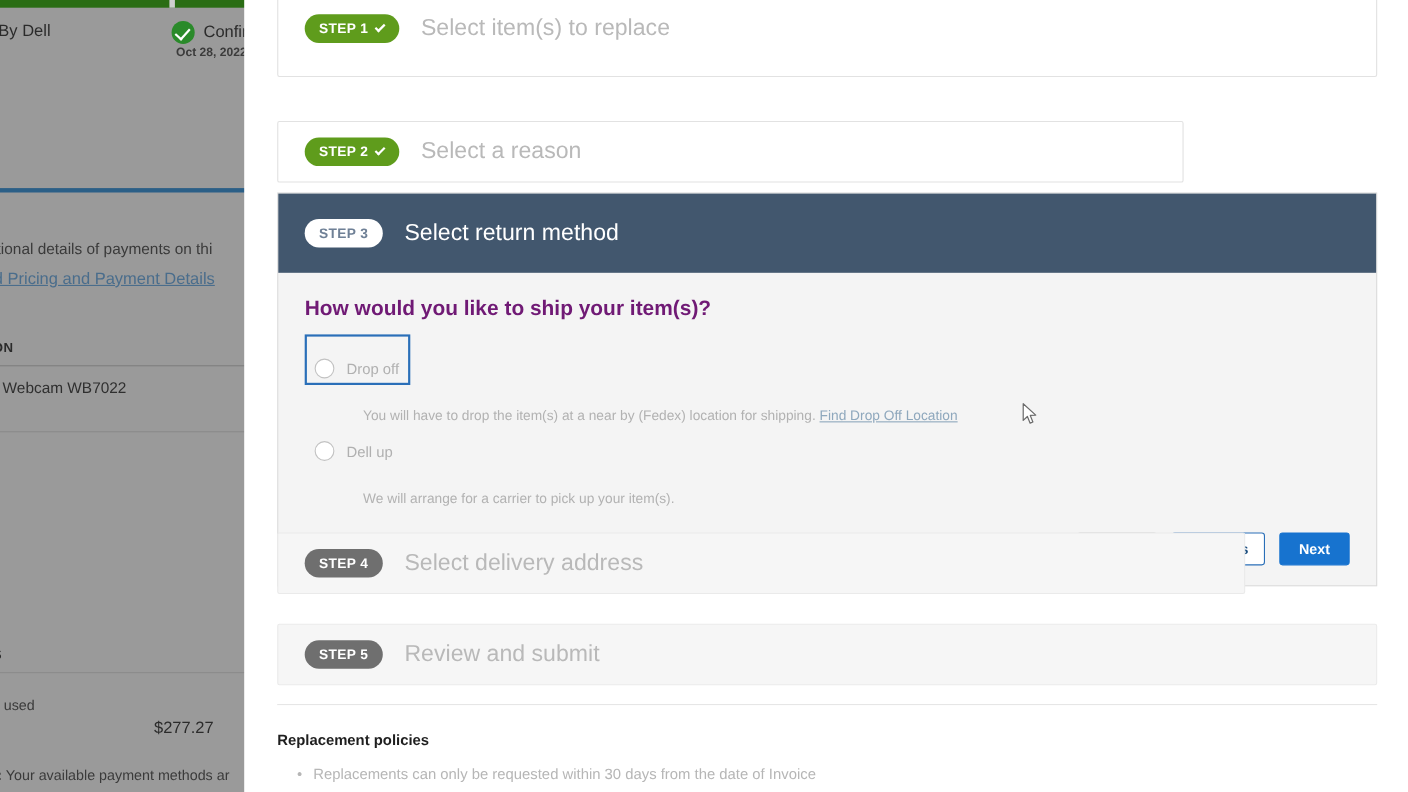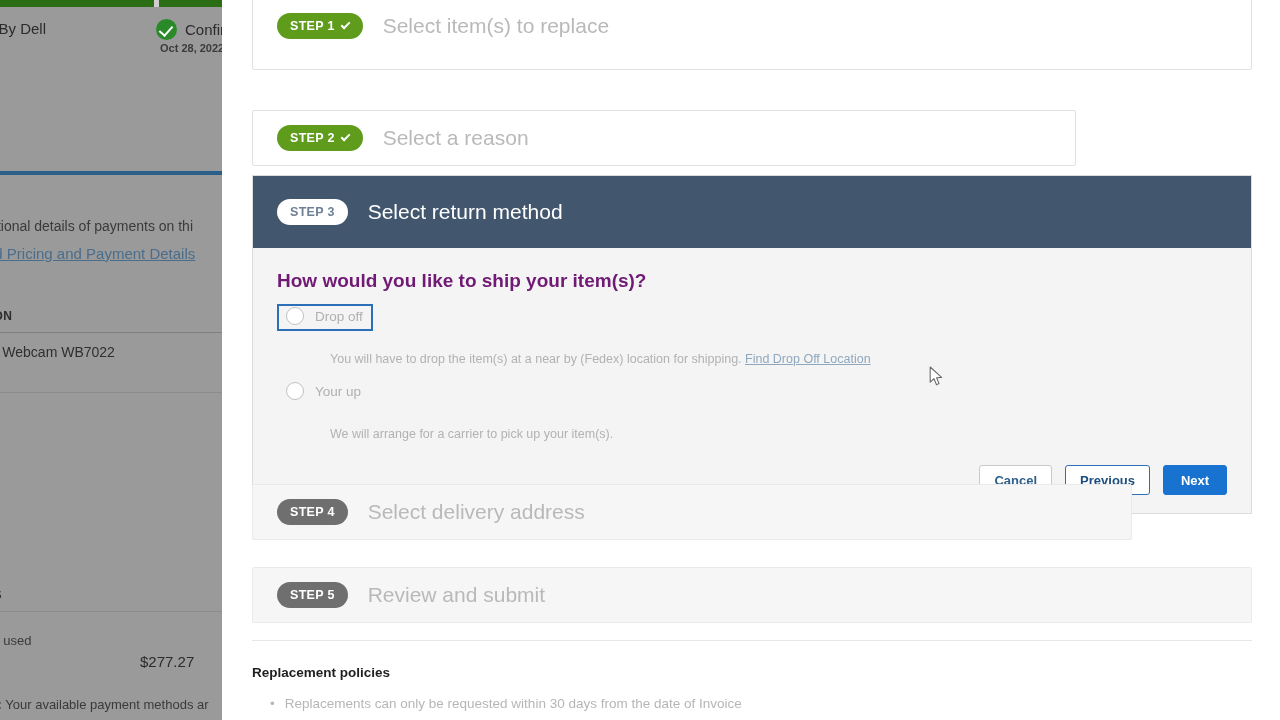--- a/index.html
+++ b/index.html
@@ -186,21 +186,21 @@
     font-size: 19px; font-weight: bold; color: #701a75;
     margin-bottom: 12px;
   }
 
   .opt-row {
     display: inline-flex; align-items: center; gap: 11px;
     padding: 6px 10px 6px 9px;
   }
   .opt-row.focused {
     border: 2px solid #2a6fb8;
-    padding: 1px 8px 4px 7px;
+    padding: 20px 8px 4px 7px;
   }
   .radio {
     width: 18px; height: 18px; border-radius: 50%;
     border: 1.6px solid #c2c2c2; background: #ffffff;
     flex: 0 0 auto;
   }
   .opt-label { font-size: 13.5px; color: #b0b0b0; }
 
   .opt-desc {
     margin-left: 53px;
@@ -332,21 +332,21 @@
           </div>
           <div class="opt-desc">
             <span>You will have to drop the item(s) at a near by (Fedex) location for shipping.</span>
             <a href="#">Find Drop Off Location</a>
           </div>
 
           <div class="spacer-10"></div>
 
           <div class="opt-row">
             <span class="radio"></span>
-            <span class="opt-label">Your up</span>
+            <span class="opt-label">Dell up</span>
           </div>
           <div class="opt-desc">We will arrange for a carrier to pick up your item(s).</div>
 
           <div class="btn-row">
             <div class="btn btn-cancel">Cancel</div>
             <div class="btn btn-previous">Previous</div>
             <div class="btn btn-next">Next</div>
           </div>
         </div>
       </div>

